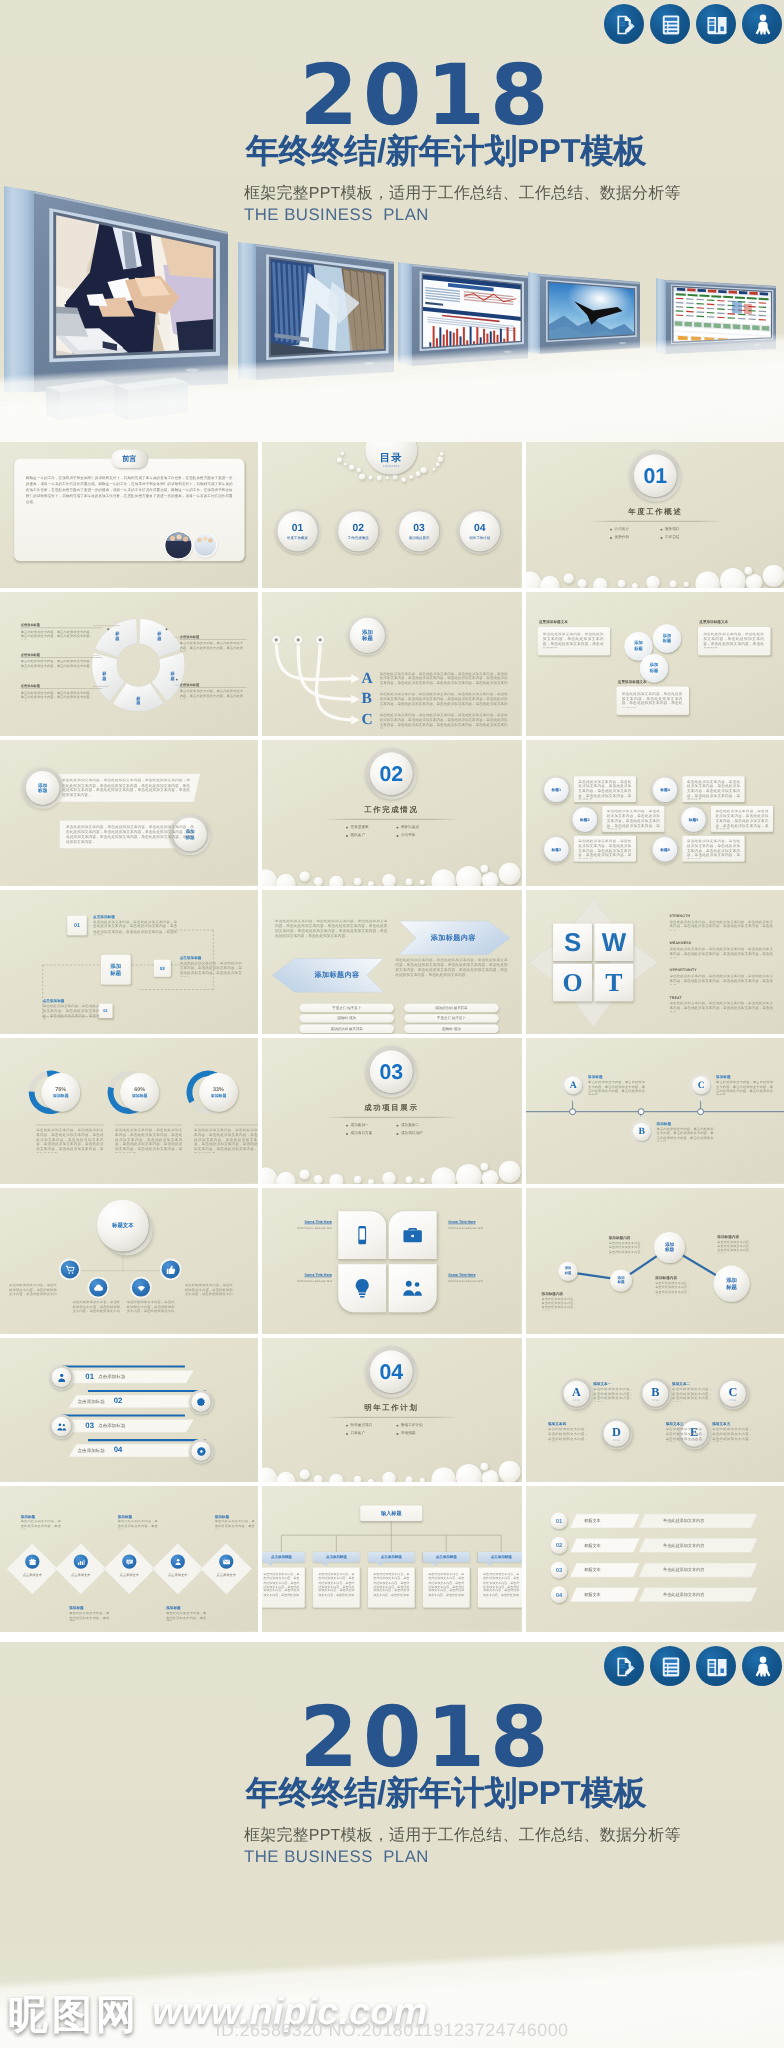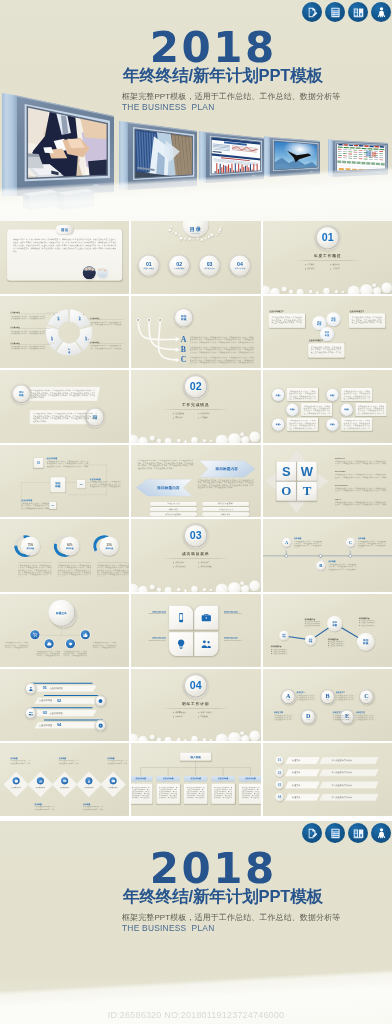--- a/index.html
+++ b/index.html
@@ -1845,14 +1845,18 @@
   <div class="tv tv3"></div>
   <div class="tv tv2"></div>
   <div class="tv tv1"></div>
   <div class="floor"></div>
 
   <div class="year">2018</div>
   <div class="maintitle">年终终结/新年计划PPT模板</div>
   <div class="subtitle">框架完整PPT模板，适用于工作总结、工作总结、数据分析等</div>
   <div class="tagline">THE BUSINESS  PLAN</div>
 </div>
+  <div class="wm">
+    <span class="wmcn">昵图网</span>
+    <span class="wmurl">www.nipic.com</span>
+  </div>
   <div class="idbar">ID:26586320 NO:20180119123724746000</div>
 </div>
 
 </body></html>

